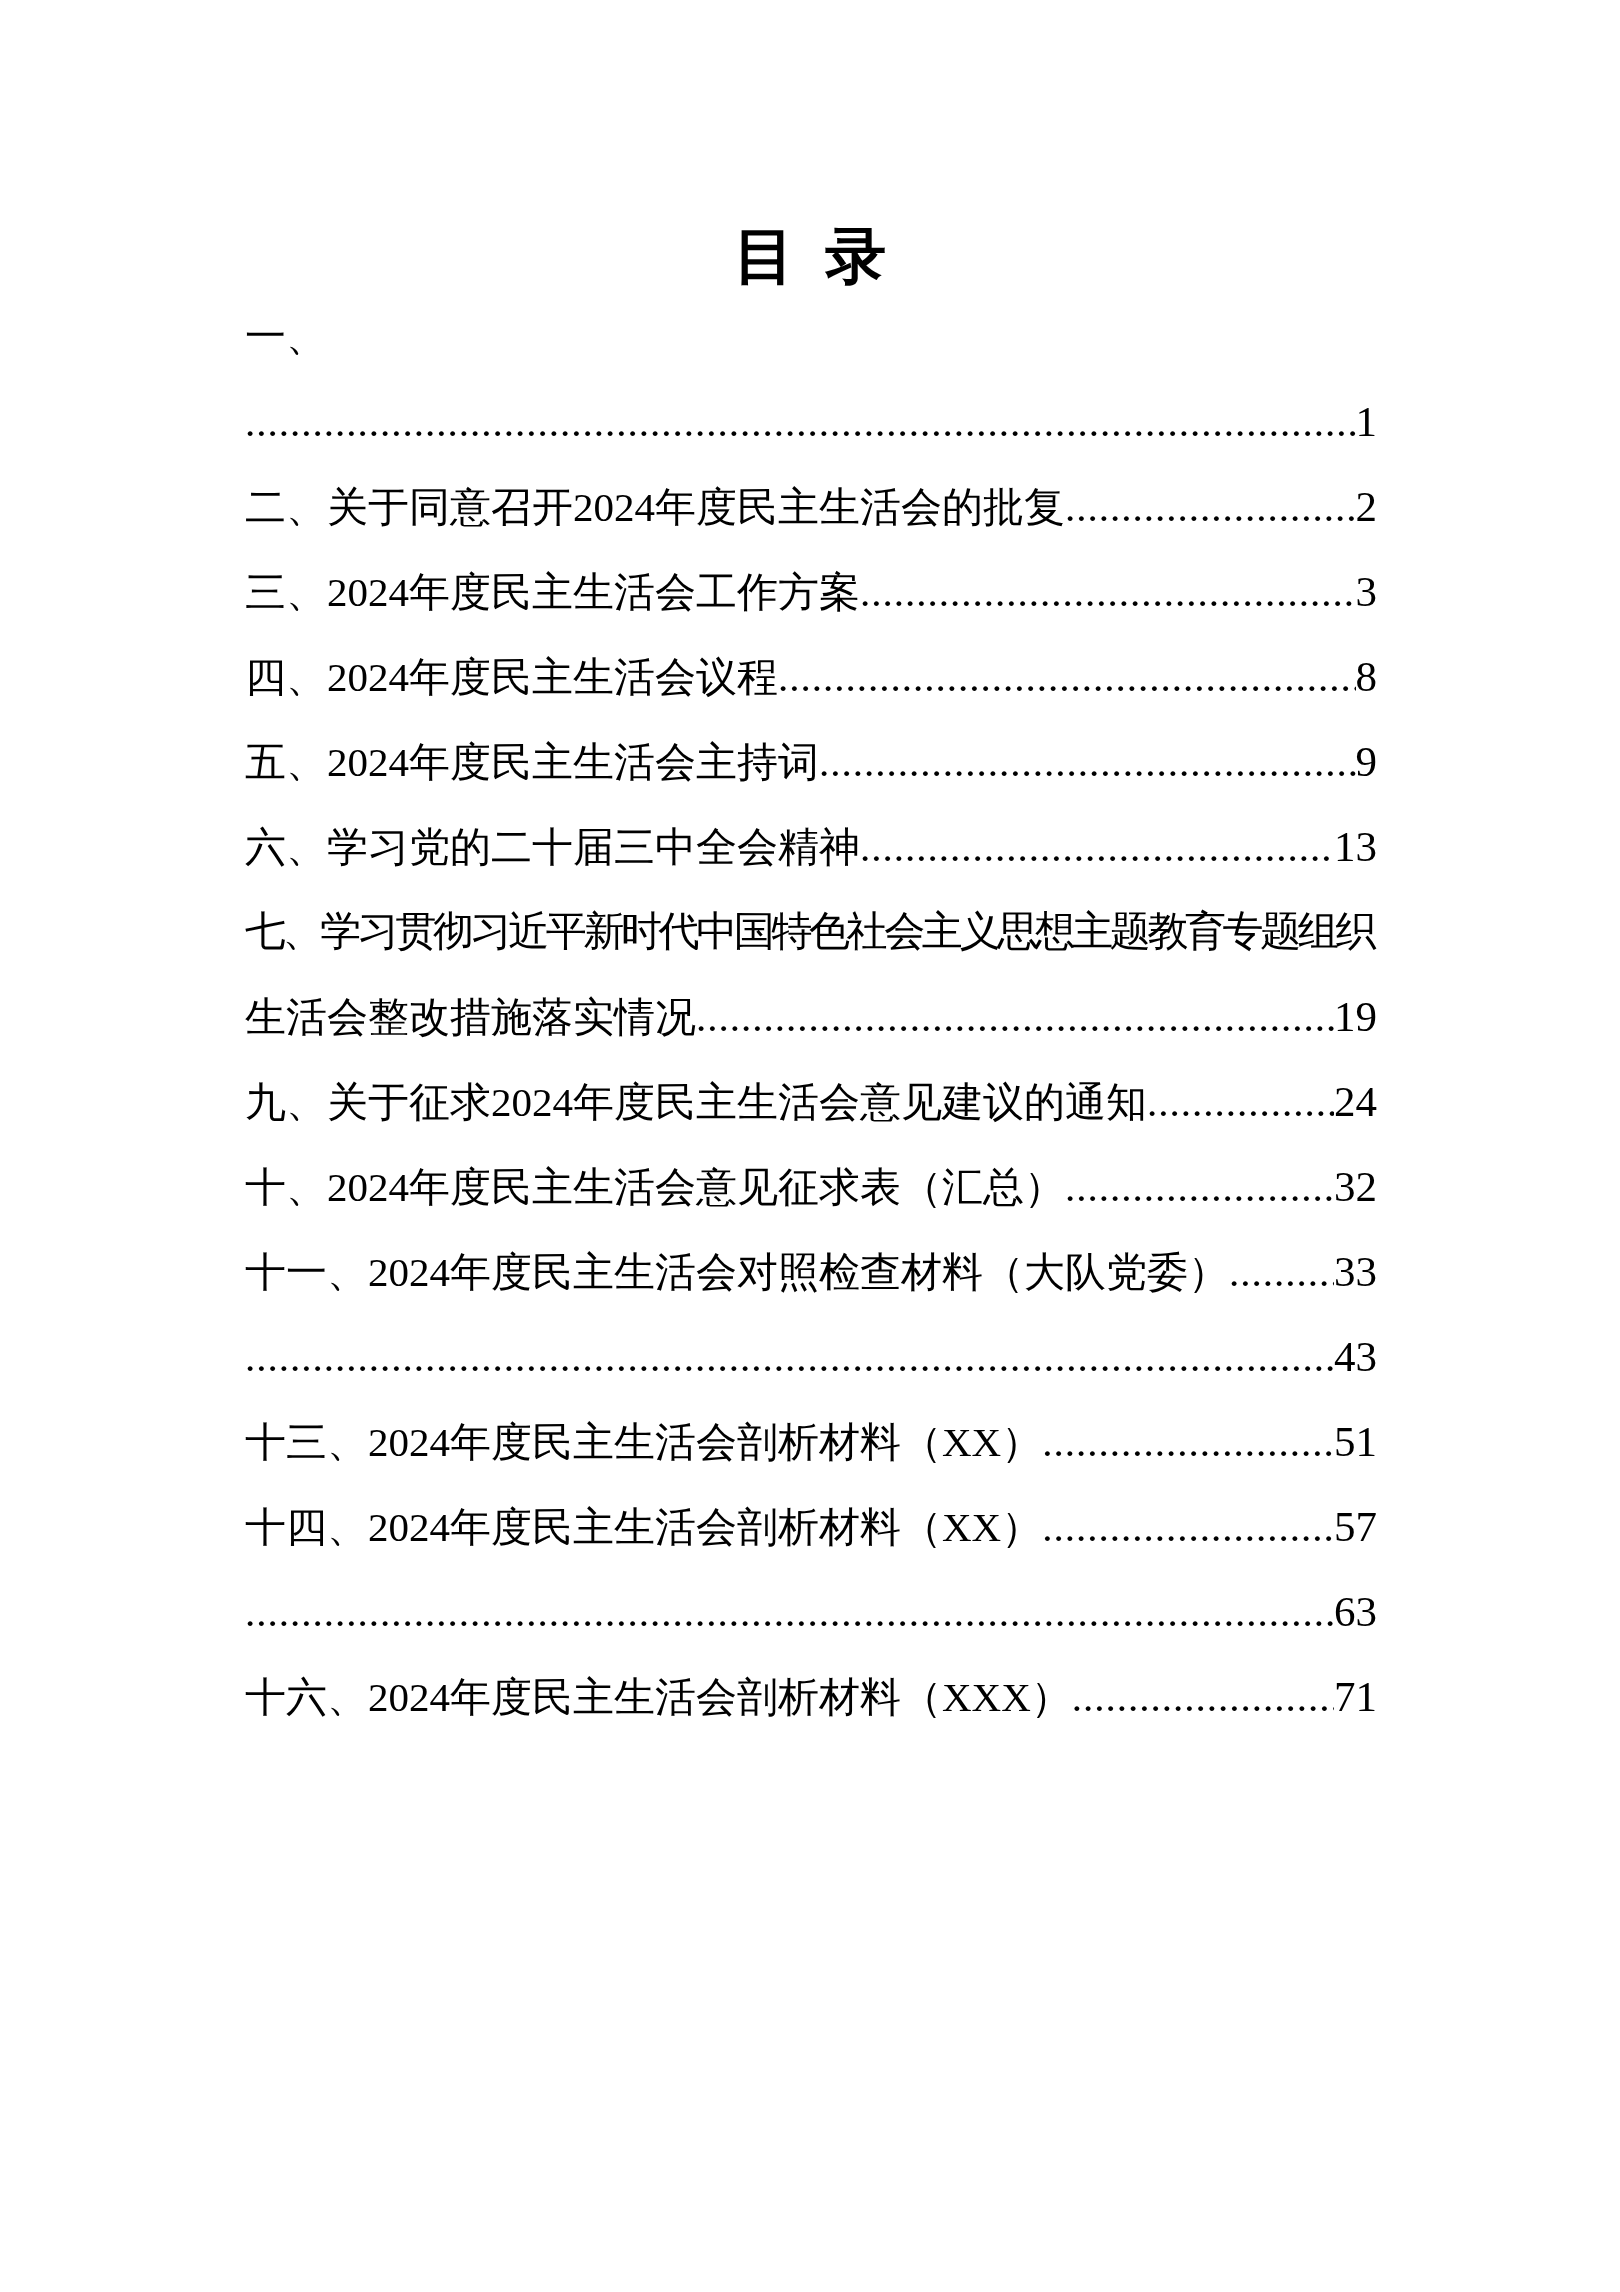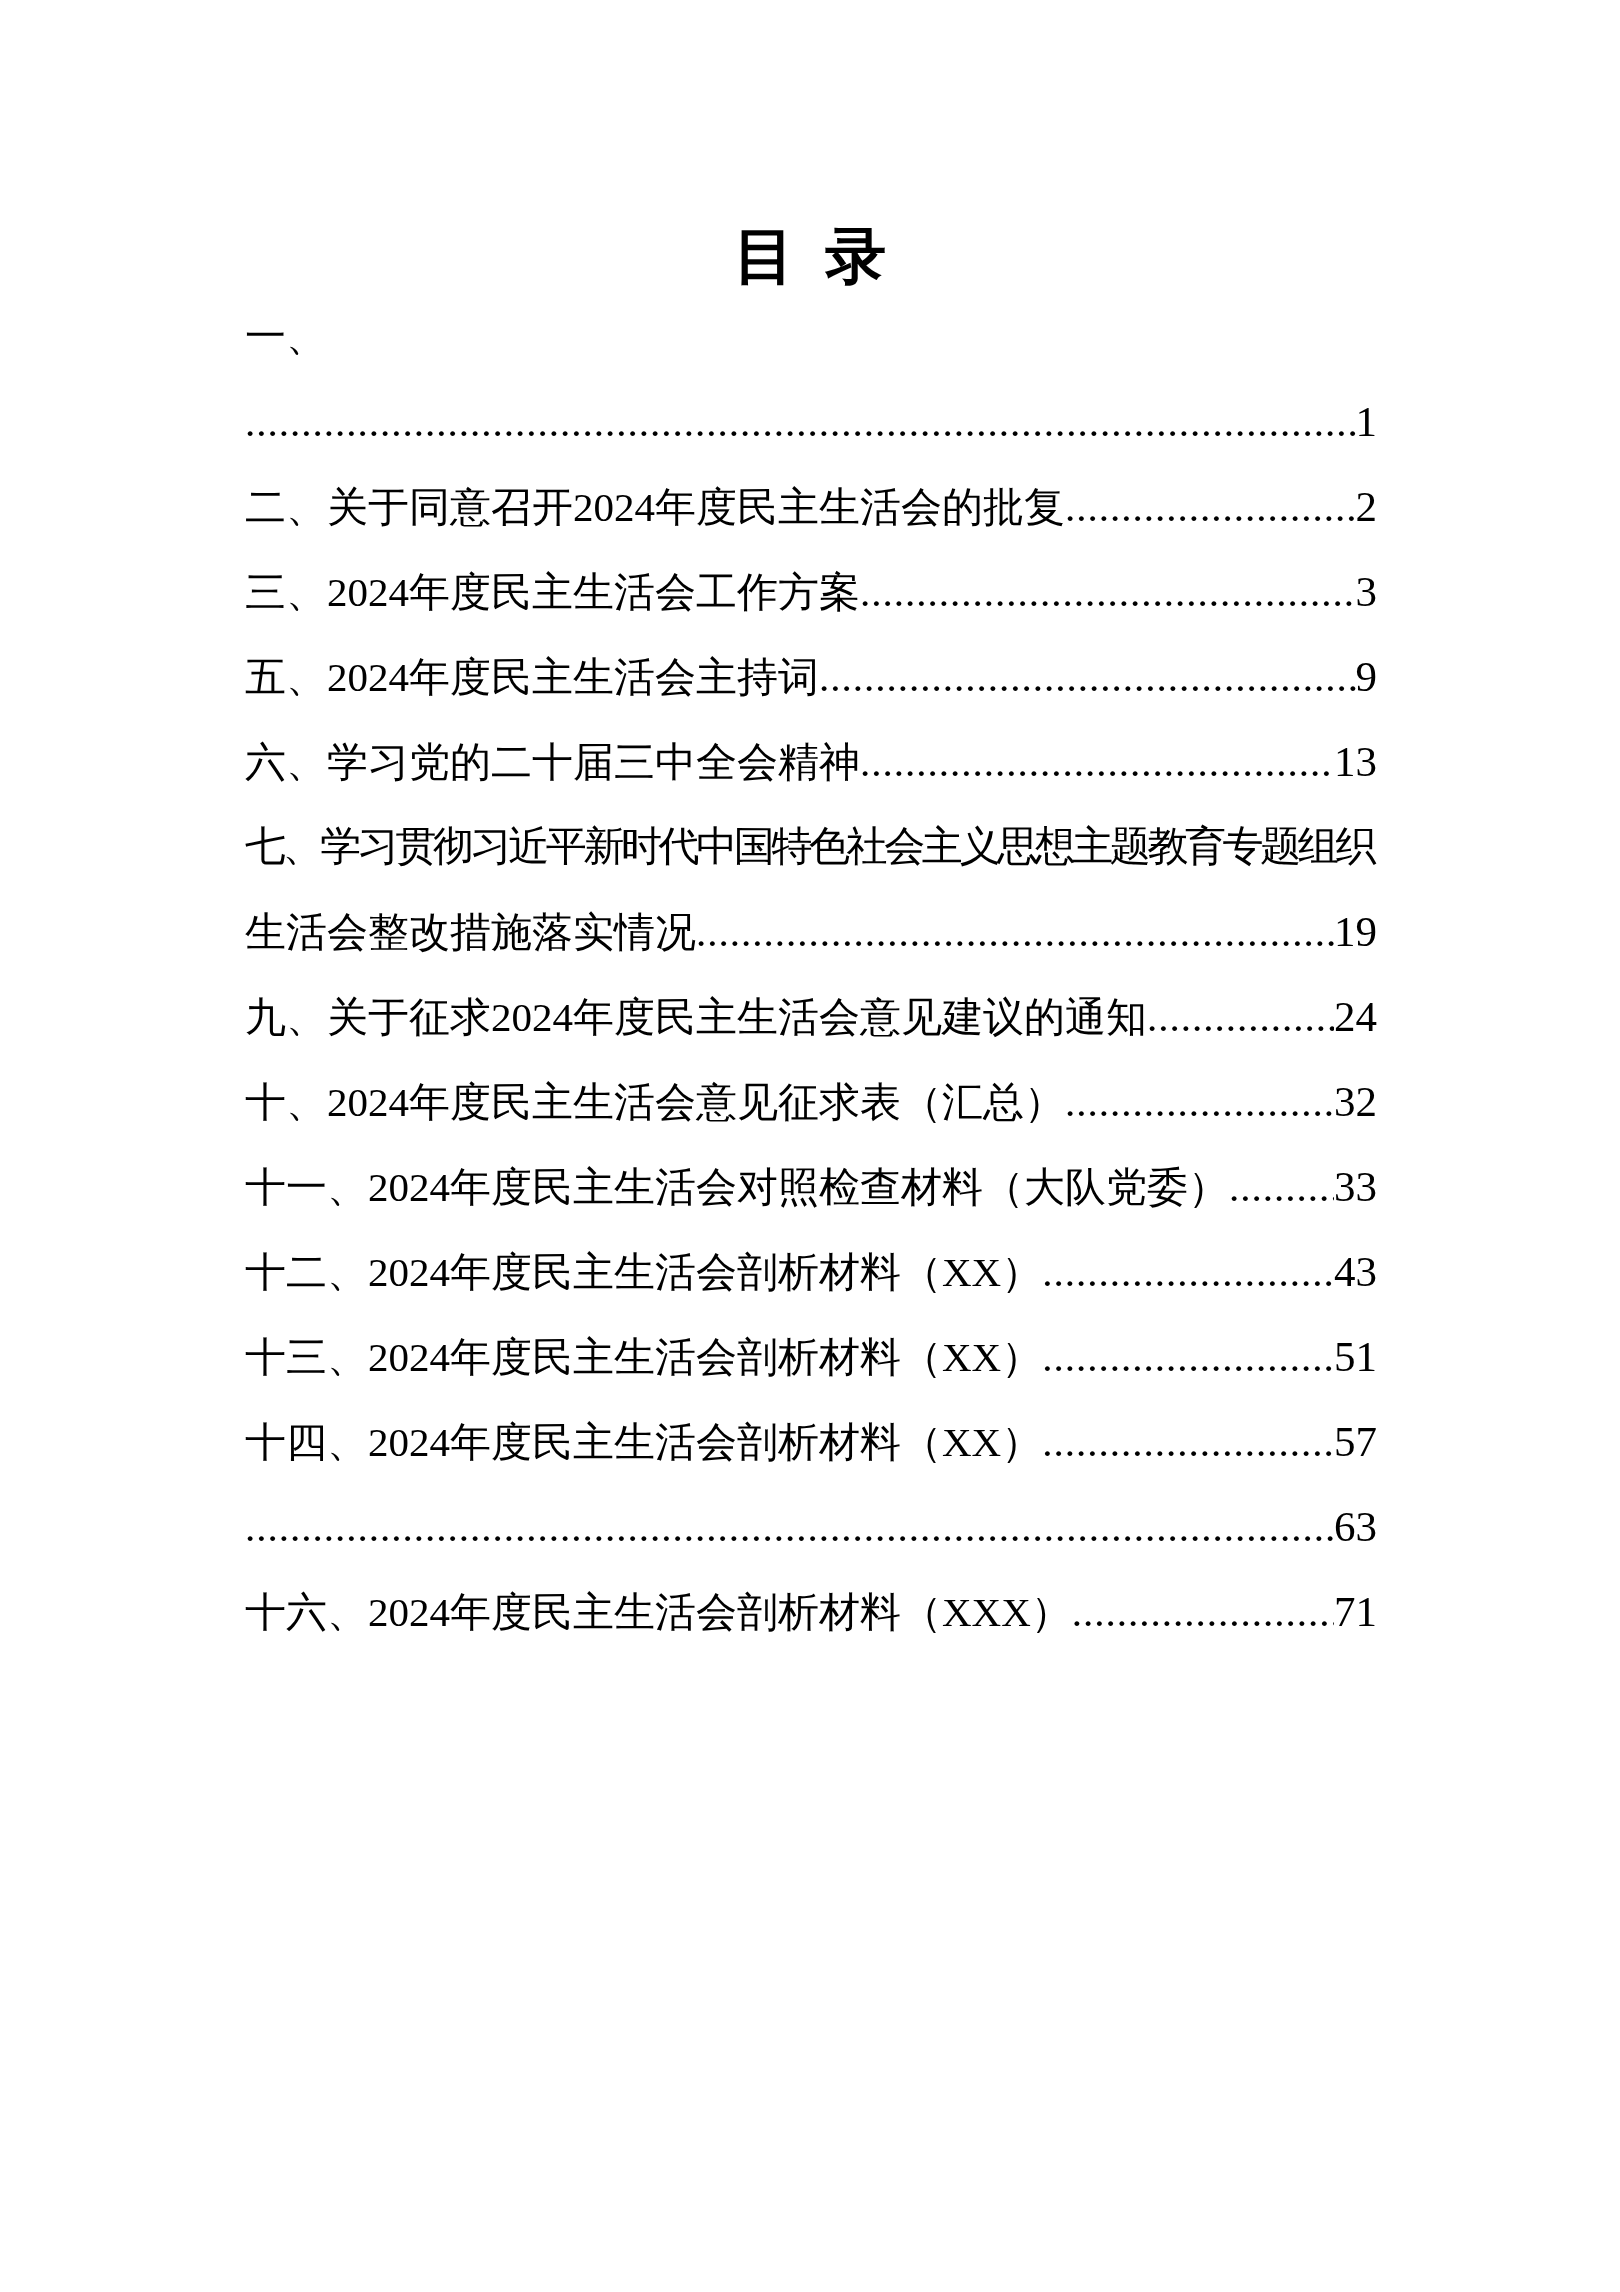--- a/index.html
+++ b/index.html
@@ -80,20 +80,25 @@
     <span class="toc-text">二、关于同意召开2024年度民主生活会的批复</span>
     <span class="toc-leader"></span>
     <span class="toc-page">2</span>
   </div>
       <div class="toc-row">
     <span class="toc-text">三、2024年度民主生活会工作方案</span>
     <span class="toc-leader"></span>
     <span class="toc-page">3</span>
   </div>
       <div class="toc-row">
+    <span class="toc-text">四、2024年度民主生活会议程</span>
+    <span class="toc-leader"></span>
+    <span class="toc-page">8</span>
+  </div>
+      <div class="toc-row">
     <span class="toc-text">五、2024年度民主生活会主持词</span>
     <span class="toc-leader"></span>
     <span class="toc-page">9</span>
   </div>
       <div class="toc-row">
     <span class="toc-text">六、学习党的二十届三中全会精神</span>
     <span class="toc-leader"></span>
     <span class="toc-page">13</span>
   </div>
       <div class="toc-row noleader">
@@ -114,21 +119,20 @@
     <span class="toc-text">十、2024年度民主生活会意见征求表（汇总）</span>
     <span class="toc-leader"></span>
     <span class="toc-page">32</span>
   </div>
       <div class="toc-row">
     <span class="toc-text">十一、2024年度民主生活会对照检查材料（大队党委）</span>
     <span class="toc-leader"></span>
     <span class="toc-page">33</span>
   </div>
       <div class="toc-row">
-    <span class="toc-text">十二、2024年度民主生活会剖析材料（XX）</span>
     <span class="toc-leader"></span>
     <span class="toc-page">43</span>
   </div>
       <div class="toc-row">
     <span class="toc-text">十三、2024年度民主生活会剖析材料（XX）</span>
     <span class="toc-leader"></span>
     <span class="toc-page">51</span>
   </div>
       <div class="toc-row">
     <span class="toc-text">十四、2024年度民主生活会剖析材料（XX）</span>

